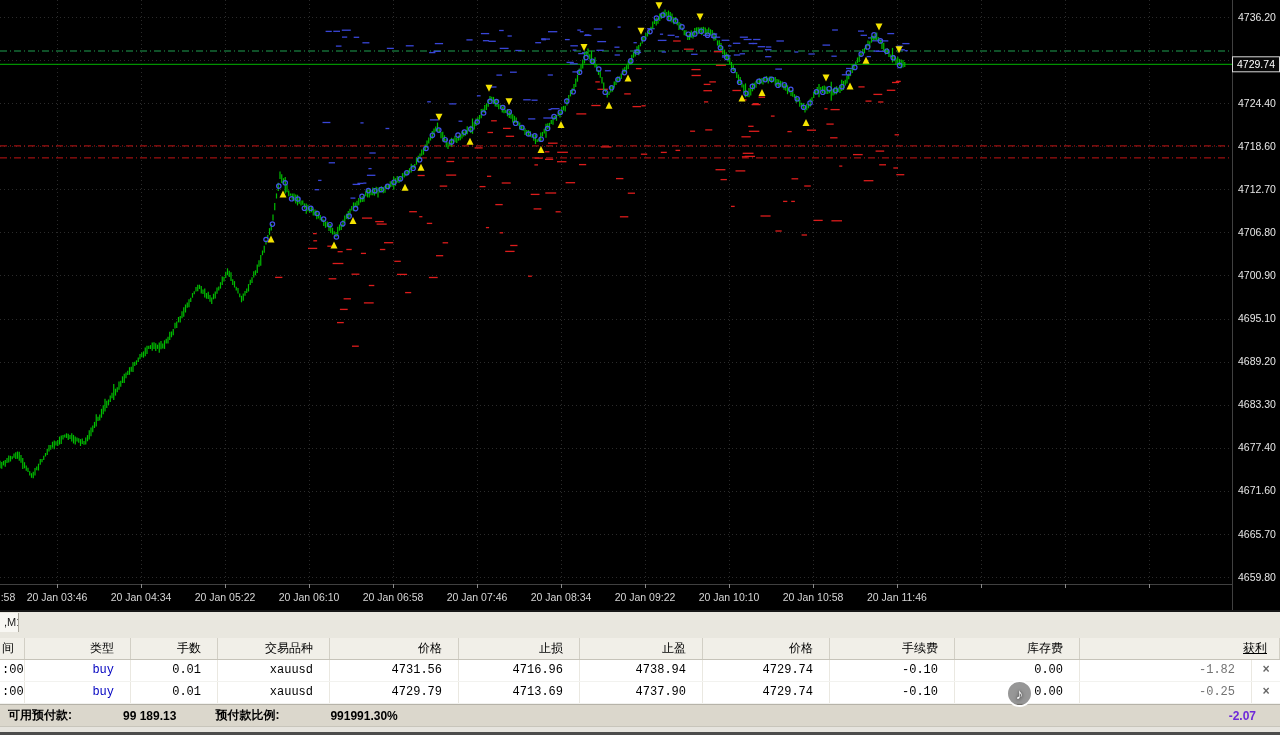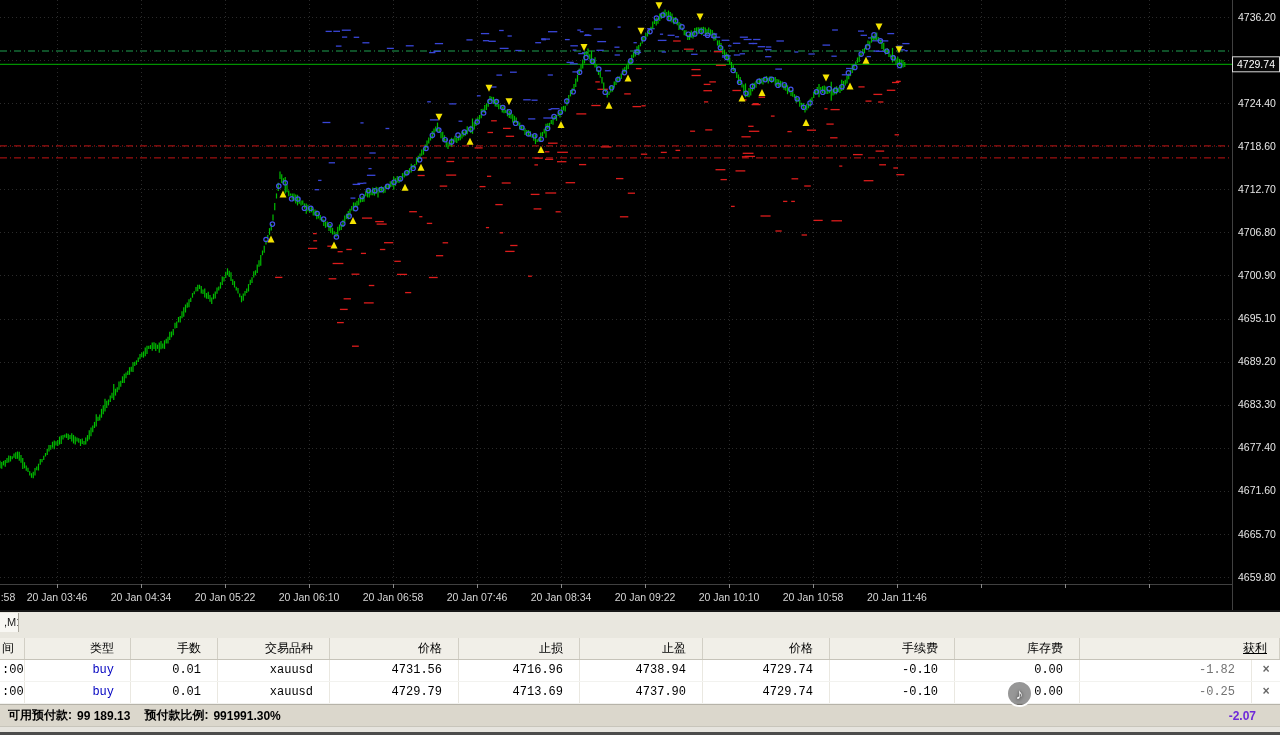--- a/index.html
+++ b/index.html
@@ -25,23 +25,23 @@
   .trow .c{border-right:1px solid #EAE8E1;font-family:Liberation Mono, monospace;}
   .c{padding-right:16px;text-align:right;overflow:hidden;white-space:nowrap;}
   .c-time{text-align:left;padding-left:2px;padding-right:1px;}
   .c-close{padding:0;text-align:center;color:#666;font-weight:bold;border-right:none !important;
     cursor:pointer;}
   .span2{grid-column:11/13;padding-right:12px;text-decoration:underline;}
   .buy{color:#0000C0;}
   .loss{color:#737373;}
 
   .tfoot{height:22px;background:#DBD7CC;border-top:1px solid #B6B3A9;display:flex;
-    align-items:center;font-weight:bold;font-size:12px;padding-left:8px;color:#000;}
-  .tfoot .val{margin-left:5px;}
-  .tfoot .sp{margin-left:14px;text-align:center;}
+    align-items:center;font-weight:bold;font-size:12px;padding-left:8px;color:#000;gap:39px;}
+  .tfoot .val{margin-left:12px;}
+  .tfoot .sp{text-align:center;}
   .tfoot .total{margin-left:auto;padding-right:24px;color:#6d28d9;}
 
   .bottomstrip{height:9px;background:#E6E4DE;border-top:1px solid #C8C5BB;
     border-bottom:3px solid #4c4c4c;}
 
   
   .watermark{position:absolute;left:1006px;top:677px;width:274px;height:32px;display:flex;
     align-items:center;z-index:9;pointer-events:none;color:#FFF;font-weight:700;
     font-size:21px;letter-spacing:1px;white-space:nowrap;overflow:hidden;
     text-shadow:0 1px 4px rgba(0,0,0,.75),0 0 2px rgba(0,0,0,.5);}

